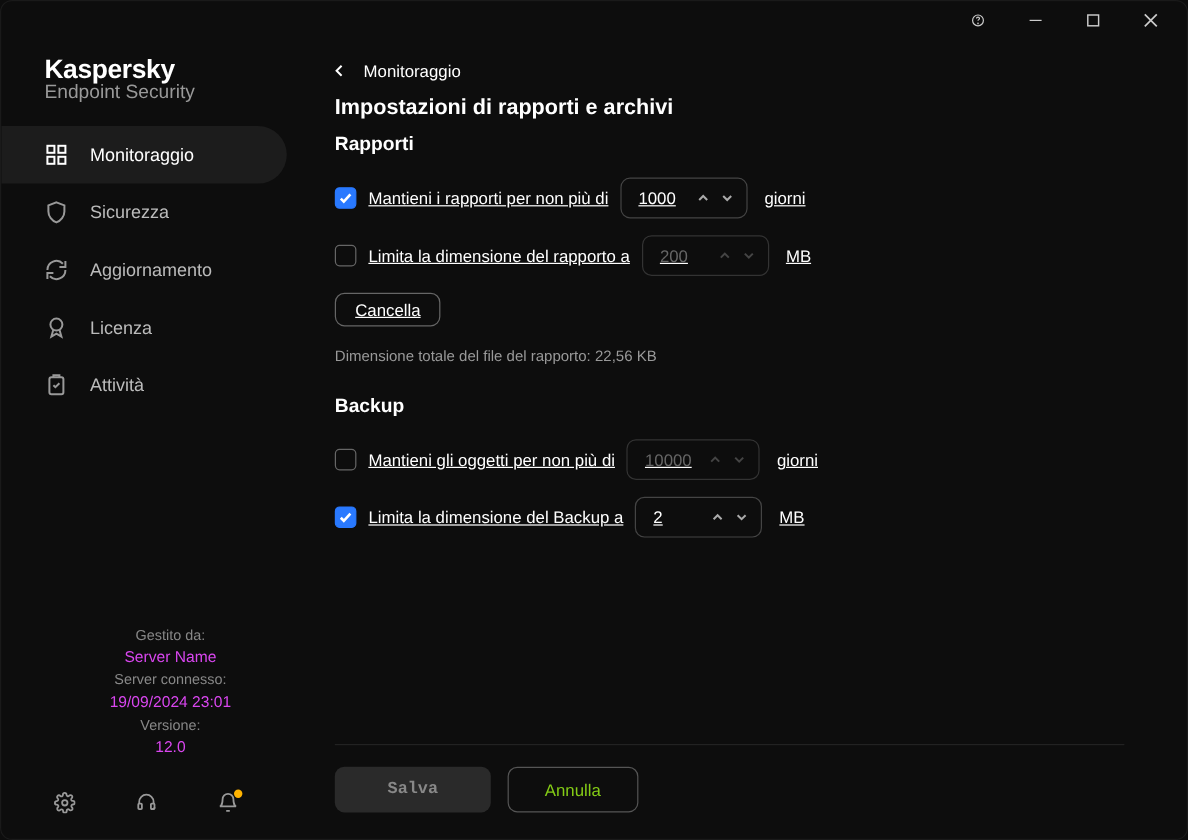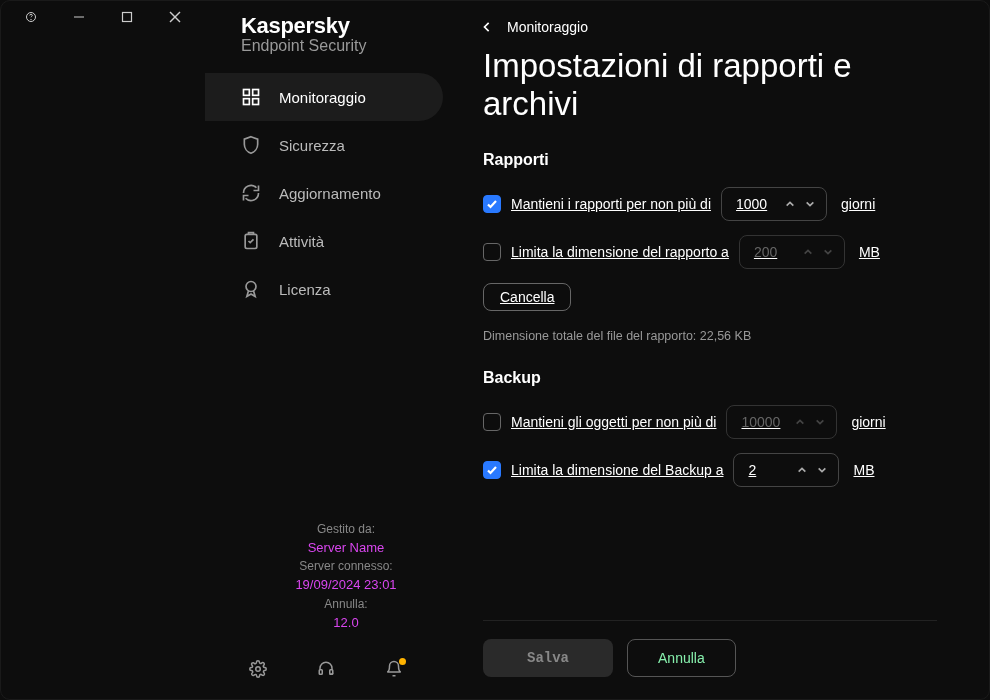--- a/index.html
+++ b/index.html
@@ -6,21 +6,21 @@
 body {
   width: 990px; height: 700px;
   background: #0d0d0d;
   color: #fff;
   font-family: -apple-system, BlinkMacSystemFont, "Segoe UI", Arial, sans-serif;
   font-size: 14px;
   overflow: hidden;
   border-radius: 10px;
   border: 1px solid #1a1a1a;
 }
-.window { display: flex; flex-direction: row; height: 100%; border-radius: 28px; }
+.window { display: flex; flex-direction: column; height: 100%; border-radius: 28px; }
 .titlebar { height: 32px; display: flex; justify-content: flex-end; align-items: center; padding: 0 8px; gap: 4px; }
 .titlebar .tb-btn { width: 44px; height: 28px; display: flex; align-items: center; justify-content: center; color: #ccc; cursor: pointer; }
 .titlebar .tb-btn svg { width: 12px; height: 12px; }
 .content-area { flex: 1; display: flex; min-height: 0; }
 .sidebar { width: 246px; display: flex; flex-direction: column; padding: 12px 0 0 0; }
 .brand { padding: 0 0 18px 36px; }
 .brand-title { font-size: 22px; font-weight: 600; letter-spacing: -0.3px; color: #fff; }
 .brand-sub { font-size: 16px; color: #999; margin-top: -2px; }
 .nav { flex: 1; }
 .nav-item { display: flex; align-items: center; gap: 18px; padding: 14px 0 14px 36px; color: #bbb; cursor: pointer; font-size: 15px; position: relative; }
@@ -35,21 +35,21 @@
 .bottom-icons { display: flex; gap: 50px; padding: 10px 0 18px 44px; }
 .bottom-icons .bi { color: #999; cursor: pointer; position: relative; }
 .bottom-icons .bi svg { width: 18px; height: 18px; }
 .bi-badge { position: absolute; top: -2px; right: -3px; width: 7px; height: 7px; background: #ffb300; border-radius: 50%; }
 
 .main { flex: 1; display: flex; flex-direction: column; padding: 18px 52px 0 32px; min-width: 0; }
 .breadcrumb { display: flex; align-items: center; gap: 12px; margin-bottom: 12px; margin-left: -4px; }
 .bc-back { width: 16px; height: 16px; display: flex; align-items: center; justify-content: center; color: #fff; cursor: pointer; }
 .bc-back svg { width: 10px; height: 10px; }
 .bc-text { font-size: 14px; color: #fff; }
-.page-title { font-size: 33px; font-weight: 400; margin-bottom: 28px; }
+.page-title { font-size: 18px; font-weight: 700; margin-bottom: 12px; }
 
 .section-title { font-size: 16px; font-weight: 600; margin-bottom: 18px; }
 .form-row { display: flex; align-items: center; gap: 10px; margin-bottom: 14px; text-decoration: underline; }
 .checkbox { width: 18px; height: 18px; border-radius: 4px; border: 1.5px solid #666; display: flex; align-items: center; justify-content: center; cursor: pointer; flex-shrink: 0; }
 .checkbox.checked { background: #2979ff; border-color: #2979ff; }
 .checkbox.checked svg { width: 12px; height: 12px; color: #fff; }
 .cb-label { font-size: 14px; color: #fff; font-weight: 500; }
 .stepper { display: flex; align-items: center; height: 34px; border: 1px solid #444; border-radius: 8px; padding: 0 8px 0 14px; gap: 12px; min-width: 104px; }
 .stepper.disabled { border-color: #333; }
 .stepper-val { font-size: 14px; color: #fff; min-width: 34px; }
@@ -58,21 +58,21 @@
 .sb { width: 16px; height: 16px; display: flex; align-items: center; justify-content: center; color: #aaa; cursor: pointer; }
 .stepper.disabled .sb { color: #444; }
 .sb svg { width: 10px; height: 10px; }
 .unit { font-size: 14px; color: #fff; margin-left: 4px; }
 
 .btn-outline { background: transparent; border: 1px solid #666; color: #fff; padding: 5px 16px; border-radius: 8px; font-size: 14px; cursor: pointer; font-family: inherit; }
 .help-text { font-size: 12.5px; color: #999; margin-top: 4px; margin-bottom: 26px; }
 
 .footer-bar { padding: 18px 0 22px 0; display: flex; gap: 14px; border-top: 1px solid #222; margin-top: auto; }
 .btn-primary { background: #2a2a2a; border: none; color: #888; padding: 10px 44px; border-radius: 8px; font-size: 14px; cursor: pointer; font-family: Liberation Mono, monospace; font-weight: 600; }
-.btn-secondary { background: transparent; border: 1px solid #555; color: #86efac; padding: 10px 30px; border-radius: 8px; font-size: 14px; cursor: pointer; font-family: inherit; }
+.btn-secondary { background: transparent; border: 1px solid #555; color: #84cc16; padding: 10px 30px; border-radius: 8px; font-size: 14px; cursor: pointer; font-family: inherit; }
 </style>
 </head>
 <body>
 
 <div class="window">
   <div class="titlebar">
     <div class="tb-btn">
         <svg viewBox="0 0 24 24" fill="none" stroke="currentColor" stroke-width="2">
           <circle cx="12" cy="12" r="9"></circle>
           <path d="M9.5 9a2.5 2.5 0 015 0c0 1.5-2.5 2-2.5 3.5"></path>
@@ -128,43 +128,43 @@
               <svg viewBox="0 0 24 24" fill="none" stroke="currentColor" stroke-width="2">
                 <path d="M21 12a9 9 0 01-15.5 6.3M3 12a9 9 0 0115.5-6.3"></path>
                 <path d="M21 3v6h-6M3 21v-6h6"></path>
               </svg>
             </span>
           <span>Aggiornamento</span>
         </div>
         <div class="nav-item">
           <span class="nav-icon">
               <svg viewBox="0 0 24 24" fill="none" stroke="currentColor" stroke-width="2">
+                <circle cx="12" cy="9" r="6"></circle>
+                <path d="M9 14l-2 7 5-3 5 3-2-7"></path>
+              </svg>
+            </span>
+          <span>Licenza</span>
+        </div>
+        <div class="nav-item">
+          <span class="nav-icon">
+              <svg viewBox="0 0 24 24" fill="none" stroke="currentColor" stroke-width="2">
                 <rect x="5" y="4" width="14" height="17" rx="2"></rect>
                 <path d="M9 4V2h6v2"></path>
                 <path d="M9 12l2 2 4-4"></path>
               </svg>
             </span>
           <span>Attività</span>
-        </div>
-        <div class="nav-item">
-          <span class="nav-icon">
-              <svg viewBox="0 0 24 24" fill="none" stroke="currentColor" stroke-width="2">
-                <circle cx="12" cy="9" r="6"></circle>
-                <path d="M9 14l-2 7 5-3 5 3-2-7"></path>
-              </svg>
-            </span>
-          <span>Licenza</span>
         </div>
       </nav>
       <div class="sidebar-footer">
         <div class="sf-line">Gestito da:</div>
         <div class="sf-val">Server Name</div>
         <div class="sf-line">Server connesso:</div>
         <div class="sf-val">19/09/2024 23:01</div>
-        <div class="sf-line">Annulla:</div>
+        <div class="sf-line">Versione:</div>
         <div class="sf-val">12.0</div>
       </div>
       <div class="bottom-icons">
         <div class="bi"><svg viewBox="0 0 24 24" fill="none" stroke="currentColor" stroke-width="2">
               <circle cx="12" cy="12" r="3"></circle>
               <path d="M19.4 15a1.7 1.7 0 00.3 1.8l.1.1a2 2 0 11-2.8 2.8l-.1-.1a1.7 1.7 0 00-1.8-.3 1.7 1.7 0 00-1 1.5V21a2 2 0 01-4 0v-.1a1.7 1.7 0 00-1-1.5 1.7 1.7 0 00-1.8.3l-.1.1a2 2 0 11-2.8-2.8l.1-.1a1.7 1.7 0 00.3-1.8 1.7 1.7 0 00-1.5-1H3a2 2 0 010-4h.1a1.7 1.7 0 001.5-1 1.7 1.7 0 00-.3-1.8l-.1-.1a2 2 0 112.8-2.8l.1.1a1.7 1.7 0 001.8.3h0a1.7 1.7 0 001-1.5V3a2 2 0 014 0v.1a1.7 1.7 0 001 1.5 1.7 1.7 0 001.8-.3l.1-.1a2 2 0 112.8 2.8l-.1.1a1.7 1.7 0 00-.3 1.8v0a1.7 1.7 0 001.5 1H21a2 2 0 010 4h-.1a1.7 1.7 0 00-1.5 1z"></path>
             </svg></div>
         <div class="bi"><svg viewBox="0 0 24 24" fill="none" stroke="currentColor" stroke-width="2">
               <path d="M4 13v-2a8 8 0 0116 0v2"></path>
               <rect x="3" y="13" width="4" height="6" rx="1"></rect>

